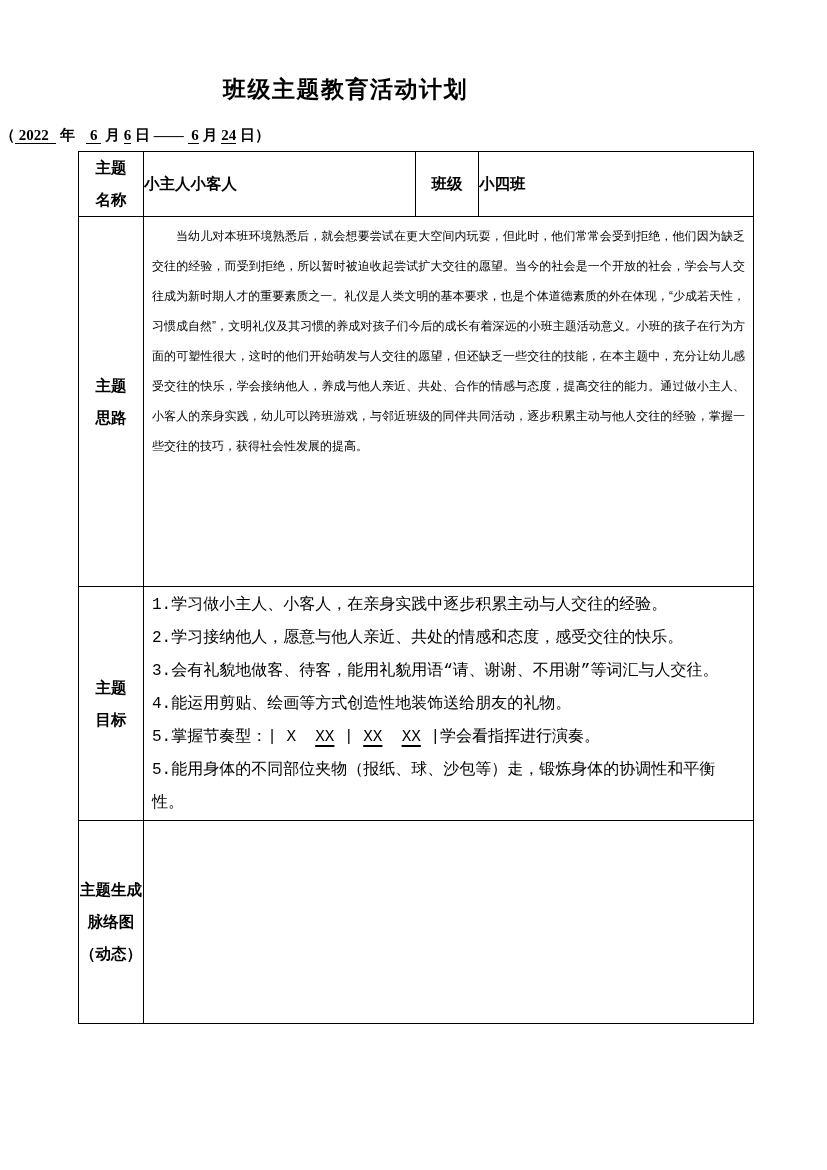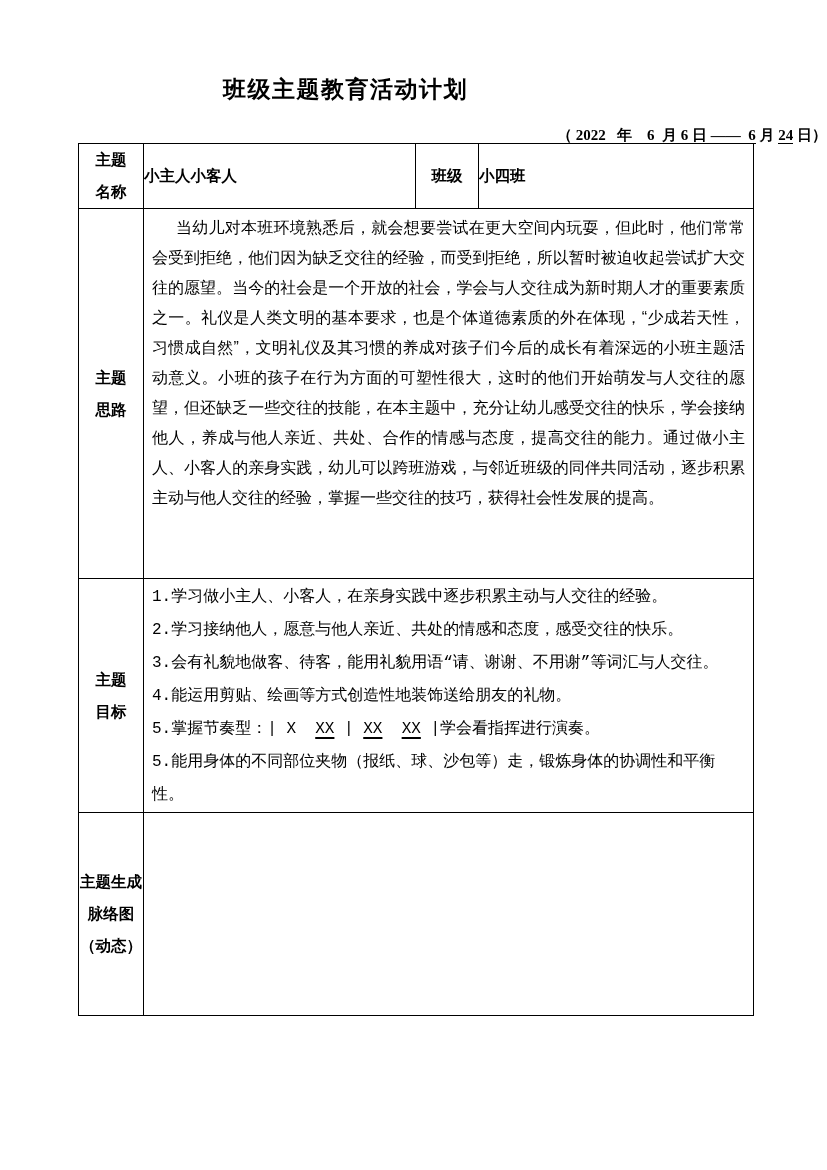--- a/index.html
+++ b/index.html
@@ -14,32 +14,32 @@
   .doc-title {
     position: absolute; top: 74px; left: 0; width: 691px;
     text-align: center;
     font-family: "Liberation Serif", "DejaVu Serif", serif;
     font-weight: bold;
     font-size: 23px;
     letter-spacing: 1.5px;
   }
   .date-line {
     position: absolute; top: 126px; left: 0; width: 827px;
-    text-align: right;
+    text-align: left;
     font-family: "Liberation Serif", "DejaVu Serif", serif;
     font-weight: bold;
     font-size: 15px;
     white-space: pre;
   }
   .date-line .blank {
     border-bottom: 1.5px solid #000;
     padding-bottom: 0px;
   }
   table.plan {
-    position: absolute; left: 78px; top: 143px;
+    position: absolute; left: 78px; top: 151px;
     width: 675px;
     border-collapse: collapse;
     table-layout: fixed;
   }
   table.plan td {
     border: 1px solid #000000;
     padding: 0;
     overflow: hidden;
   }
   .label-cell {
@@ -56,21 +56,21 @@
     font-weight: bold;
     font-size: 15.5px;
   }
   .row-header td { height: 60px; }
   .row-idea td { height: 365px; }
   .row-goals td { height: 231px; }
   .row-map td { height: 202px; }
   .idea-cell {
     vertical-align: top;
     padding: 4px 8px 0 8px !important;
-    font-size: 16px;
+    font-size: 12px;
     line-height: 30px;
     text-align: justify;
     text-justify: inter-character;
   }
   .idea-cell p { margin: 0; text-indent: 24px; }
   .goals-cell {
     vertical-align: top;
     padding: 2px 8px 0 8px !important;
     font-size: 16px;
   }

